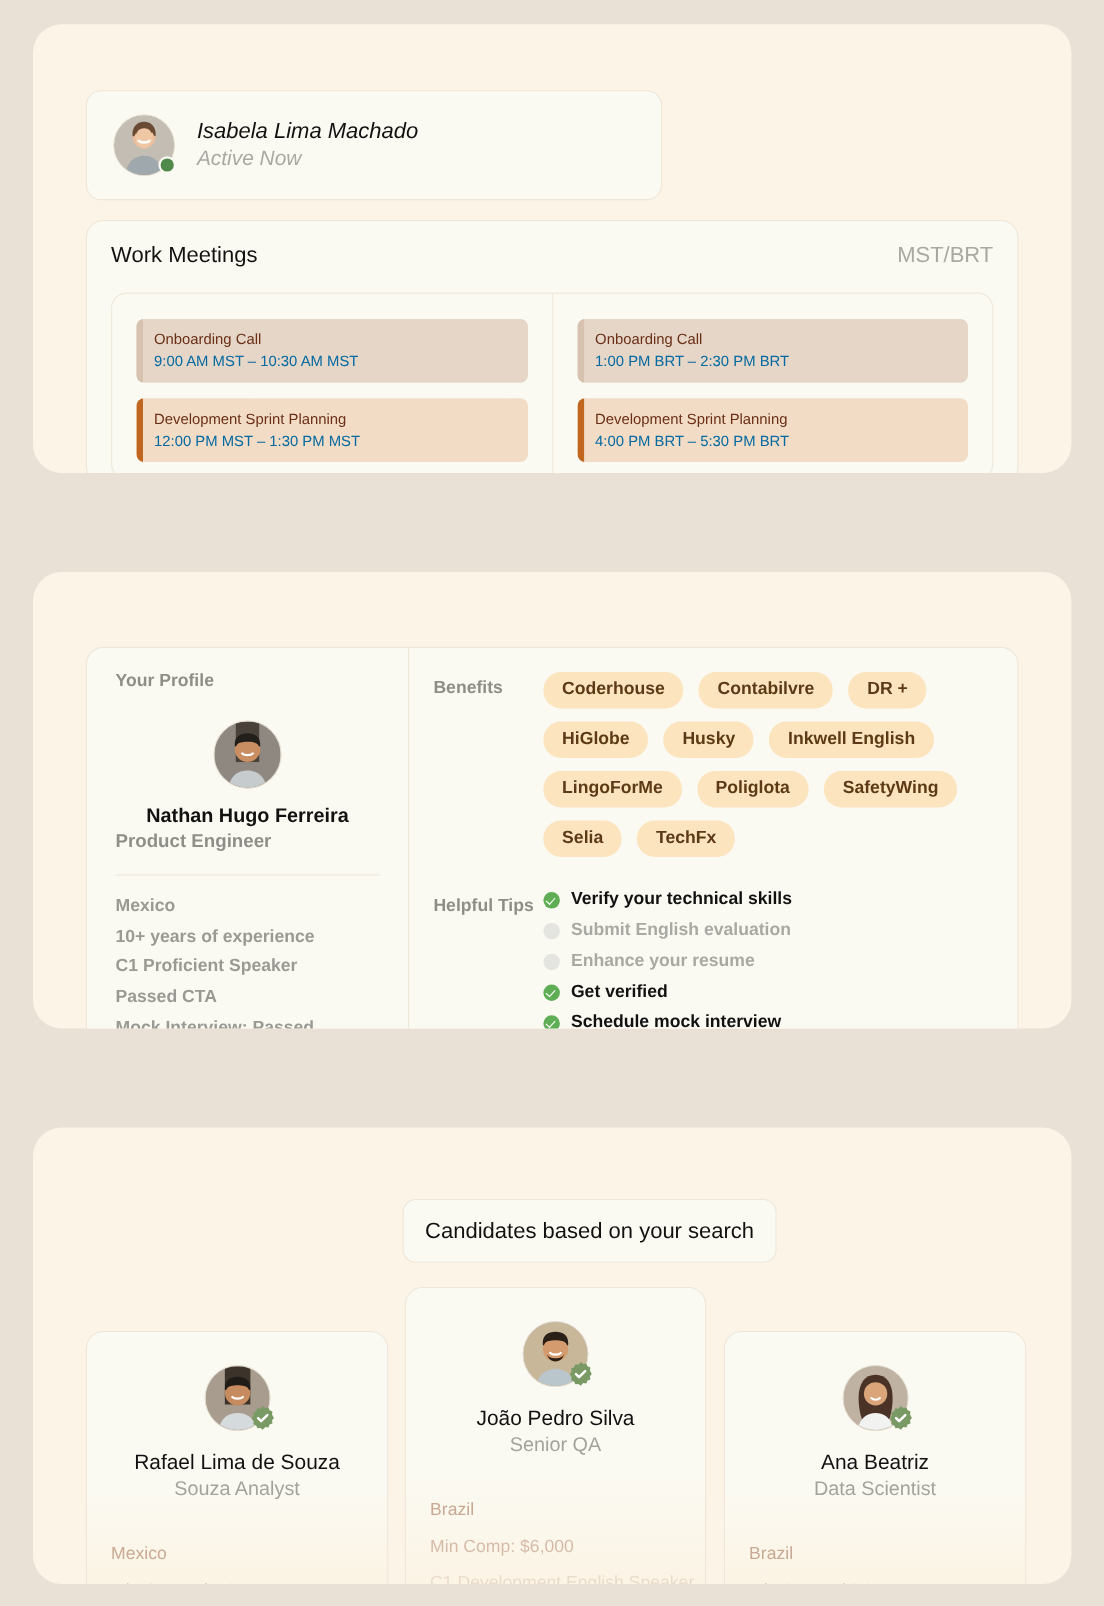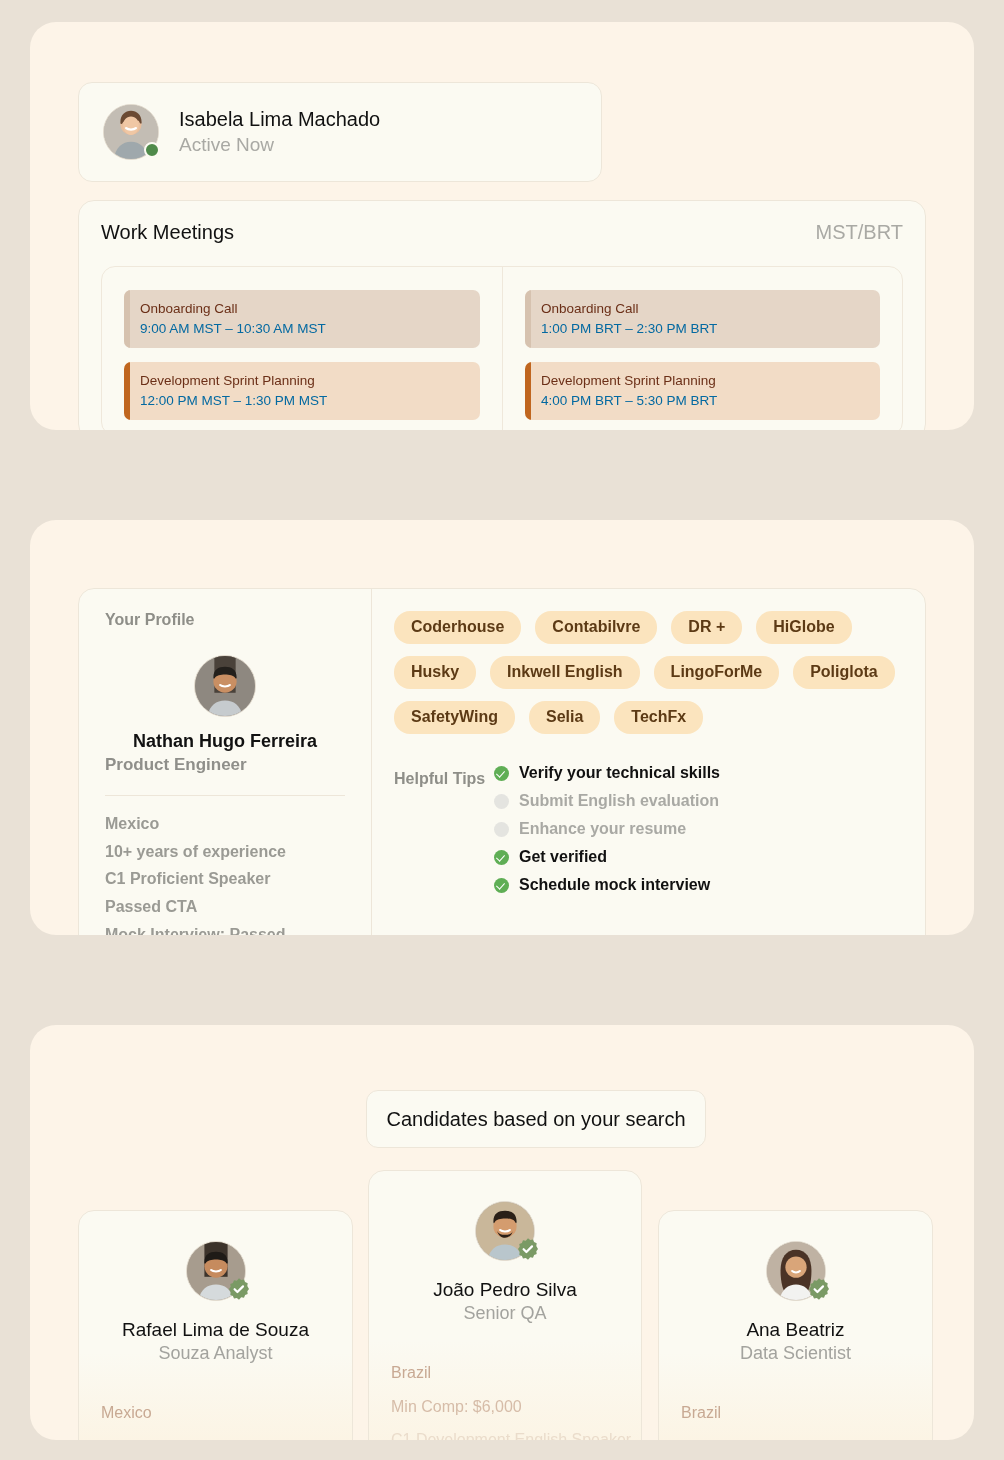--- a/index.html
+++ b/index.html
@@ -22,21 +22,21 @@
 
   
   #sec-meetings { top: 22px; height: 408px; }
 
   .status-card {
     position: absolute; left: 48px; top: 60px;
     width: 524px; height: 100px;
     background: #FBFAF2;
     border: 1px solid #EDE6D9;
     border-radius: 14px;
-    display: flex; align-items: center; padding: 18px 24px;
+    display: flex; align-items: center; padding: 18px 24px; font-style: italic;
   }
   .avatar-wrap { position: relative; width: 56px; height: 56px; flex: 0 0 56px; }
   .avatar {
     width: 56px; height: 56px; border-radius: 50%;
     border: 1px solid #E3DCCF;
     overflow: hidden; position: relative;
     background: #BDB5AC;
   }
   .avatar svg { display: block; width: 100%; height: 100%; }
   .status-dot {
@@ -254,20 +254,21 @@
             <div class="prof-fact">Mexico</div>
             <div class="prof-fact">10+ years of experience</div>
             <div class="prof-fact">C1 Proficient Speaker</div>
             <div class="prof-fact">Passed CTA</div>
             <div class="prof-fact">Mock Interview: Passed</div>
           </div>
       </div>
 
       <div class="prof-right">
         <div class="row">
+          <div class="row-label">Benefits</div>
           <div class="chips" id="benefit-chips">
               <div class="bchip">Coderhouse</div>
               <div class="bchip">Contabilvre</div>
               <div class="bchip">DR +</div>
               <div class="bchip">HiGlobe</div>
               <div class="bchip">Husky</div>
               <div class="bchip">Inkwell English</div>
               <div class="bchip">LingoForMe</div>
               <div class="bchip">Poliglota</div>
               <div class="bchip">SafetyWing</div>

